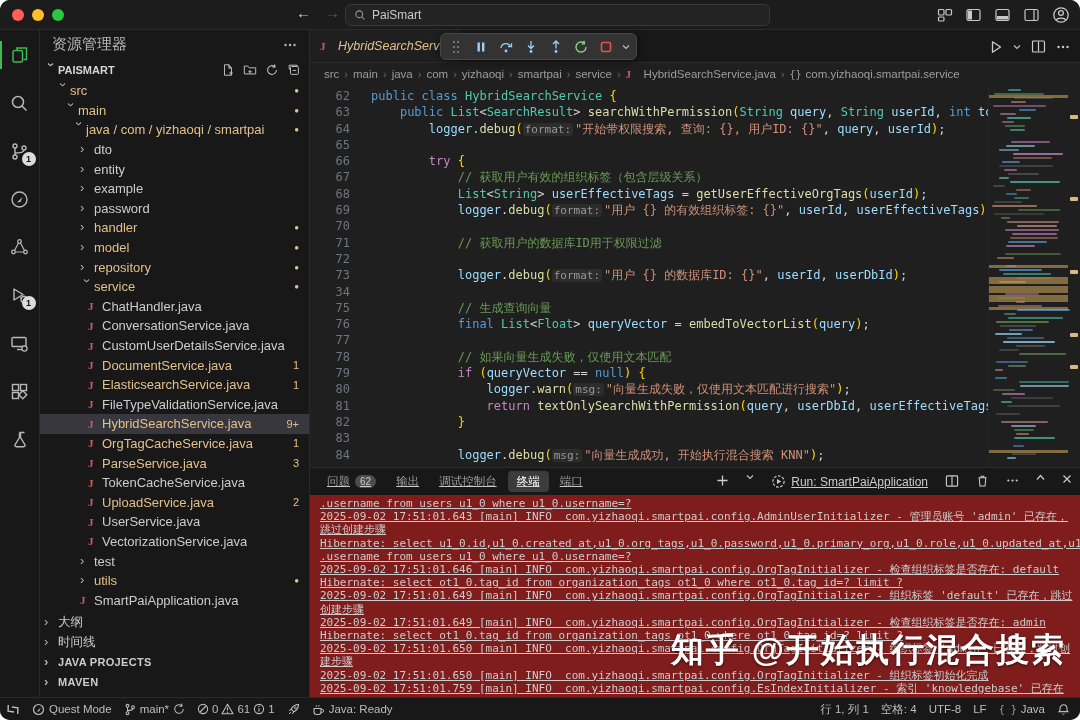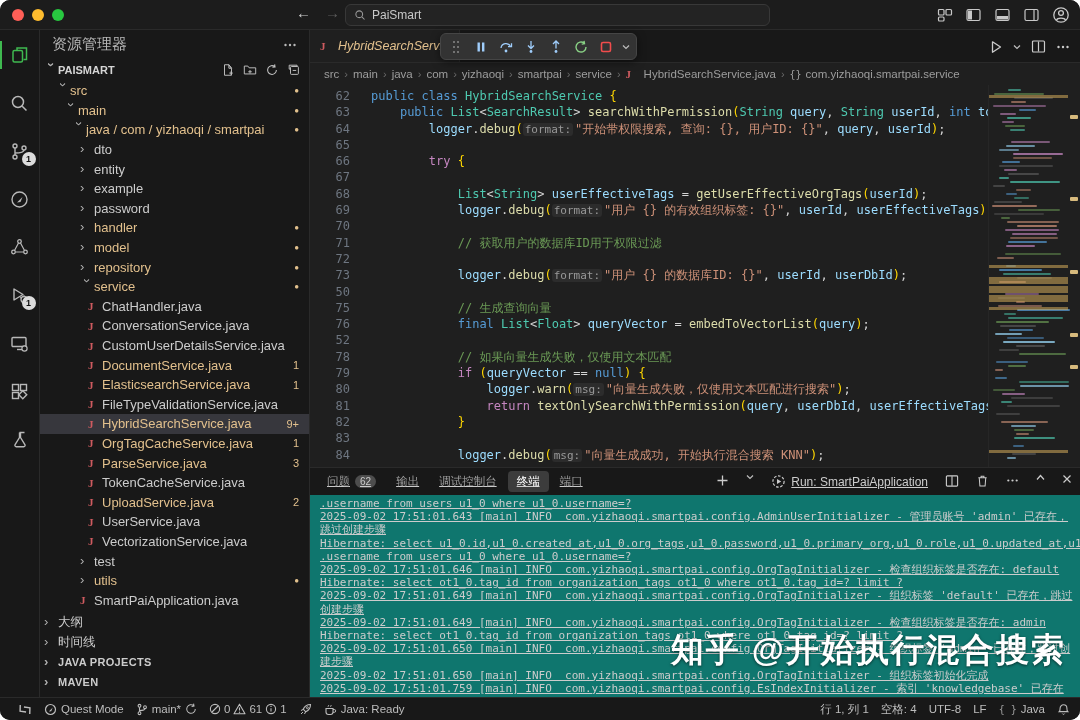--- a/index.html
+++ b/index.html
@@ -77,26 +77,26 @@
   .mm-ruler{position:absolute;right:2px;width:8px;height:4px;background:#d7ba7d;border-radius:1px;}
 
   
   .panel{height:230px;border-top:1px solid #2a2a2a;background:#181818;display:flex;flex-direction:column;position:relative;text-decoration:underline;}
   .panel-header{height:27px;display:flex;align-items:center;padding:0 8px;gap:2px;font-size:11.5px;color:#9d9d9d;}
   .ptab{display:flex;align-items:center;gap:5px;padding:3px 9px;border-radius:4px;white-space:nowrap;}
   .ptab.active{background:#3c3c3c;color:#ffffff;}
   .pbadge{background:#4d4d4d;color:#cccccc;font-size:10px;border-radius:10px;padding:0 5px;line-height:13px;}
   .panel-right{margin-left:auto;display:flex;align-items:flex-start;gap:17px;color:#cccccc;font-size:12px;white-space:nowrap;}
   .runlabel{display:flex;align-items:center;gap:5px;font-size:12px;color:#cccccc;}
-  .terminal{flex:1;overflow:hidden;padding:2px 0 0 10px;background:#0f766e;}
+  .terminal{flex:1;overflow:hidden;padding:2px 0 0 10px;background:#7f1d1d;}
   .tline{font-family:"DejaVu Sans Mono",monospace;font-size:11px;line-height:13.2px;color:#cccccc;white-space:pre;}
   .watermark{position:absolute;right:14px;bottom:24px;font-size:33px;font-weight:bold;color:#ffffff;letter-spacing:2px;text-shadow:0 1px 3px rgba(0,0,0,.6);z-index:6;white-space:nowrap;}
 
   
-  .statusbar{height:23px;background:#181818;border-top:1px solid #2a2a2a;display:flex;align-items:center;padding:0 10px 0 18px;font-size:11.5px;color:#bdbdbd;gap:12px;}
+  .statusbar{height:23px;background:#181818;border-top:1px solid #2a2a2a;display:flex;align-items:center;padding:0 10px 0 6px;font-size:11.5px;color:#bdbdbd;gap:12px;}
   .sb-item{display:flex;align-items:center;gap:4px;white-space:nowrap;}
   .sb-group{display:flex;align-items:center;gap:3px;}
   .sb-spacer{flex:1;}
   svg{flex:0 0 auto;}
 </style>
 </head>
 <body>
 
 <div class="window">
 
@@ -520,31 +520,31 @@
           </span>
         </div>
 
       <div class="editorbody">
         <div class="codepane">
             <div class="codeline"><span class="lnum">62</span><span class="lcontent"><span class="tk-k">public </span><span class="tk-k">class </span><span class="tk-t">HybridSearchService </span><span class="tk-b">{</span></span></div>
             <div class="codeline"><span class="lnum">63</span><span class="lcontent"><span class="tk-p">    </span><span class="tk-k">public </span><span class="tk-t">List</span><span class="tk-p">&lt;</span><span class="tk-t">SearchResult</span><span class="tk-p">&gt; </span><span class="tk-m">searchWithPermission</span><span class="tk-b">(</span><span class="tk-t">String </span><span class="tk-v">query</span><span class="tk-p">, </span><span class="tk-t">String </span><span class="tk-v">userId</span><span class="tk-p">, </span><span class="tk-k">int </span><span class="tk-v">topK</span></span></div>
             <div class="codeline"><span class="lnum">64</span><span class="lcontent"><span class="tk-p">        </span><span class="tk-v">logger</span><span class="tk-p">.</span><span class="tk-m">debug</span><span class="tk-b">(</span><span class="tk-h">format:</span><span class="tk-s">"开始带权限搜索, 查询: {}, 用户ID: {}"</span><span class="tk-p">, </span><span class="tk-v">query</span><span class="tk-p">, </span><span class="tk-v">userId</span><span class="tk-b">)</span><span class="tk-p">;</span></span></div>
             <div class="codeline"><span class="lnum">65</span><span class="lcontent"></span></div>
             <div class="codeline"><span class="lnum">66</span><span class="lcontent"><span class="tk-p">        </span><span class="tk-c">try </span><span class="tk-b">{</span></span></div>
-            <div class="codeline"><span class="lnum">67</span><span class="lcontent"><span class="tk-p">            </span></span></div>
+            <div class="codeline"><span class="lnum">67</span><span class="lcontent"><span class="tk-p">            </span><span class="tk-cm">// 获取用户有效的组织标签（包含层级关系）</span></span></div>
             <div class="codeline"><span class="lnum">68</span><span class="lcontent"><span class="tk-p">            </span><span class="tk-t">List</span><span class="tk-p">&lt;</span><span class="tk-t">String</span><span class="tk-p">&gt; </span><span class="tk-v">userEffectiveTags</span><span class="tk-o"> = </span><span class="tk-m">getUserEffectiveOrgTags</span><span class="tk-b">(</span><span class="tk-v">userId</span><span class="tk-b">)</span><span class="tk-p">;</span></span></div>
             <div class="codeline"><span class="lnum">69</span><span class="lcontent"><span class="tk-p">            </span><span class="tk-v">logger</span><span class="tk-p">.</span><span class="tk-m">debug</span><span class="tk-b">(</span><span class="tk-h">format:</span><span class="tk-s">"用户 {} 的有效组织标签: {}"</span><span class="tk-p">, </span><span class="tk-v">userId</span><span class="tk-p">, </span><span class="tk-v">userEffectiveTags</span><span class="tk-b">)</span><span class="tk-p">;</span></span></div>
             <div class="codeline"><span class="lnum">70</span><span class="lcontent"></span></div>
             <div class="codeline"><span class="lnum">71</span><span class="lcontent"><span class="tk-p">            </span><span class="tk-cm">// 获取用户的数据库ID用于权限过滤</span></span></div>
             <div class="codeline"><span class="lnum">72</span></div>
             <div class="codeline"><span class="lnum">73</span><span class="lcontent"><span class="tk-p">            </span><span class="tk-v">logger</span><span class="tk-p">.</span><span class="tk-m">debug</span><span class="tk-b">(</span><span class="tk-h">format:</span><span class="tk-s">"用户 {} 的数据库ID: {}"</span><span class="tk-p">, </span><span class="tk-v">userId</span><span class="tk-p">, </span><span class="tk-v">userDbId</span><span class="tk-b">)</span><span class="tk-p">;</span></span></div>
-            <div class="codeline"><span class="lnum">50</span><span class="lcontent"></span></div>
+            <div class="codeline"><span class="lnum">34</span><span class="lcontent"></span></div>
             <div class="codeline"><span class="lnum">75</span><span class="lcontent"><span class="tk-p">            </span><span class="tk-cm">// 生成查询向量</span></span></div>
             <div class="codeline"><span class="lnum">76</span><span class="lcontent"><span class="tk-p">            </span><span class="tk-k">final </span><span class="tk-t">List</span><span class="tk-p">&lt;</span><span class="tk-t">Float</span><span class="tk-p">&gt; </span><span class="tk-v">queryVector</span><span class="tk-o"> = </span><span class="tk-m">embedToVectorList</span><span class="tk-b">(</span><span class="tk-v">query</span><span class="tk-b">)</span><span class="tk-p">;</span></span></div>
-            <div class="codeline"><span class="lnum">52</span><span class="lcontent"></span></div>
+            <div class="codeline"><span class="lnum">77</span><span class="lcontent"></span></div>
             <div class="codeline"><span class="lnum">78</span><span class="lcontent"><span class="tk-p">            </span><span class="tk-cm">// 如果向量生成失败，仅使用文本匹配</span></span></div>
             <div class="codeline"><span class="lnum">79</span><span class="lcontent"><span class="tk-p">            </span><span class="tk-c">if </span><span class="tk-b">(</span><span class="tk-v">queryVector</span><span class="tk-o"> == </span><span class="tk-k">null</span><span class="tk-b">) </span><span class="tk-b">{</span></span></div>
             <div class="codeline"><span class="lnum">80</span><span class="lcontent"><span class="tk-p">                </span><span class="tk-v">logger</span><span class="tk-p">.</span><span class="tk-m">warn</span><span class="tk-b">(</span><span class="tk-h">msg:</span><span class="tk-s">"向量生成失败，仅使用文本匹配进行搜索"</span><span class="tk-b">)</span><span class="tk-p">;</span></span></div>
             <div class="codeline"><span class="lnum">81</span><span class="lcontent"><span class="tk-p">                </span><span class="tk-c">return </span><span class="tk-m">textOnlySearchWithPermission</span><span class="tk-b">(</span><span class="tk-v">query</span><span class="tk-p">, </span><span class="tk-v">userDbId</span><span class="tk-p">, </span><span class="tk-v">userEffectiveTags</span></span></div>
             <div class="codeline"><span class="lnum">82</span><span class="lcontent"><span class="tk-p">            </span><span class="tk-b">}</span></span></div>
             <div class="codeline"><span class="lnum">83</span><span class="lcontent"></span></div>
             <div class="codeline"><span class="lnum">84</span><span class="lcontent"><span class="tk-p">            </span><span class="tk-v">logger</span><span class="tk-p">.</span><span class="tk-m">debug</span><span class="tk-b">(</span><span class="tk-h">msg:</span><span class="tk-s">"向量生成成功, 开始执行混合搜索 KNN"</span><span class="tk-b">)</span><span class="tk-p">;</span></span></div>
           </div>
         <div class="minimap">
             <div class="mm-bar" style="top: 4px; left: 18.7021px; width: 13.5428px; background: rgb(78, 201, 176); opacity: 0.582963;"></div>

